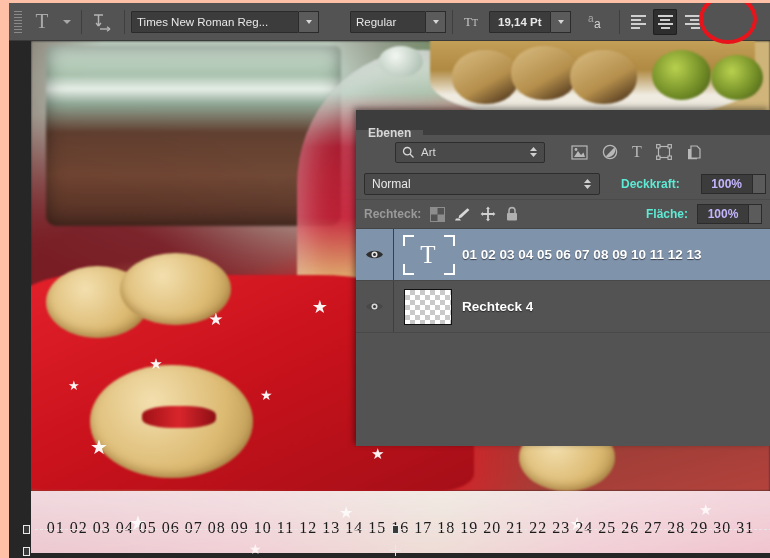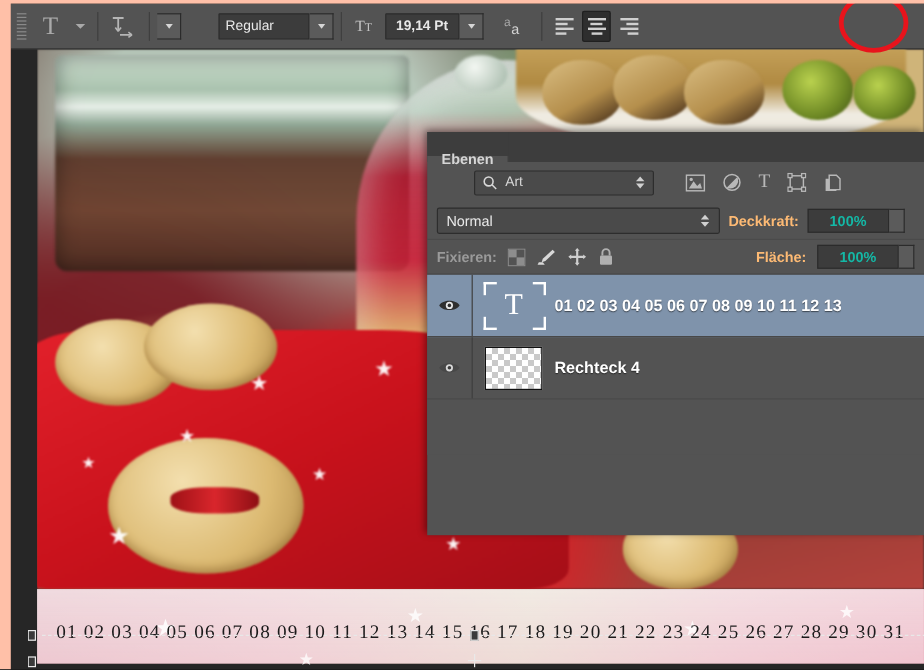--- a/index.html
+++ b/index.html
@@ -160,28 +160,28 @@
   .panel-tabs .rest { flex:1; background:#3d3d3d; }
 
   .filter-row { height:34px; display:flex; align-items:center; padding:0 10px;
       gap:10px;margin-left:29px; }
   .filter-sel { width:150px; height:21px; background:#4a4a4a;
       border:1px solid #2d2d2d; border-radius:2px; display:flex; align-items:center;
       padding:0 6px; color:#d8d8d8; font-size:11.5px; gap:6px; }
   .filter-sel .grow { flex:1; }
   .filter-icons { display:flex; align-items:center; gap:14px; margin-left:16px; }
 
-  .mode-row { height:30px; display:flex; align-items:center; padding:0 8px; gap:7px; }
+  .mode-row { height:30px; display:flex; align-items:center; padding:0 8px; gap:21px; }
   .mode-sel { flex:0 0 236px; height:22px; background:#4a4a4a;
       border:1px solid #2d2d2d; border-radius:2px; display:flex; align-items:center;
       padding:0 7px; color:#e9e9e9; font-size:12px; }
   .mode-sel .grow { flex:1; }
-  .lbl { color:#fdba74; font-size:12px; font-weight:bold; }
-  .numfld { width:68px; height:20px; background:#3c3c3c; border:1px solid #2b2b2b;
-      color:#14b8a6; font-size:12px; font-weight:bold; display:flex;
+  .lbl { color:#5eead4; font-size:12px; font-weight:bold; }
+  .numfld { width:52px; height:20px; background:#3c3c3c; border:1px solid #2b2b2b;
+      color:#c4b5fd; font-size:12px; font-weight:bold; display:flex;
       align-items:center; justify-content:center; }
   .numstep { width:13px; height:20px; background:#5b5b5b; border:1px solid #2b2b2b;
       border-left:none; }
 
   .lock-row { height:30px; display:flex; align-items:center; padding:0 8px; gap:9px;
       border-top:1px solid #4a4a4a; border-bottom:1px solid #454545; }
   .lock-row .spacer { flex:1; }
 
   .layer { height:52px; display:flex; align-items:center;
       border-bottom:1px solid #484848; }
@@ -338,21 +338,21 @@
         </span>
       </div>
       <span class="lbl">Deckkraft:</span>
       <div style="display:flex;">
         <div class="numfld">100%</div>
         <div class="numstep"></div>
       </div>
     </div>
 
     <div class="lock-row">
-      <span class="lbl" style="color:#9a9a9a;">Fixieren:</span>
+      <span class="lbl" style="color:#9a9a9a;">Rechteck:</span>
       <span>
         <svg width="15" height="15" viewBox="0 0 15 15">
             <rect x="0.5" y="0.5" width="14" height="14" fill="none" stroke="#8d8d8d" stroke-width="1"></rect>
             <rect x="1" y="1" width="6.5" height="6.5" fill="#8d8d8d"></rect>
             <rect x="7.5" y="7.5" width="6.5" height="6.5" fill="#8d8d8d"></rect>
           </svg>
       </span>
       <span>
         <svg width="17" height="15" viewBox="0 0 17 15">
             <path d="M13.5 1.2 L15.4 3 L7.5 10.4 L4.4 11.6 L5.3 8.6 Z" fill="#d8d8d8"></path>
@@ -441,20 +441,21 @@
       <svg width="22" height="20" viewBox="0 0 22 20">
           <path d="M2 3 h9 M6.5 3 v11" stroke="#b5b5b5" stroke-width="1.5" fill="none"></path>
           <path d="M6.5 14 l-2.4 -3 M6.5 14 l2.4 -3" stroke="#b5b5b5" stroke-width="1.4" fill="none"></path>
           <path d="M8 17 h10" stroke="#b5b5b5" stroke-width="1.4"></path>
           <path d="M18 17 l-3 -2.2 M18 17 l-3 2.2" stroke="#b5b5b5" stroke-width="1.3" fill="none"></path>
         </svg>
     </div>
     <div class="tb-sep"></div>
 
     <div style="display:flex;">
+      <div class="fld font-name">Times New Roman Reg...</div>
       <div class="fld-btn"></div>
     </div>
     <div style="width:10px;"></div>
     <div style="display:flex;padding-left:21px;">
       <div class="fld style">Regular</div>
       <div class="fld-btn"></div>
     </div>
     <div class="tb-sep"></div>
 
     <div class="icon-btn">

